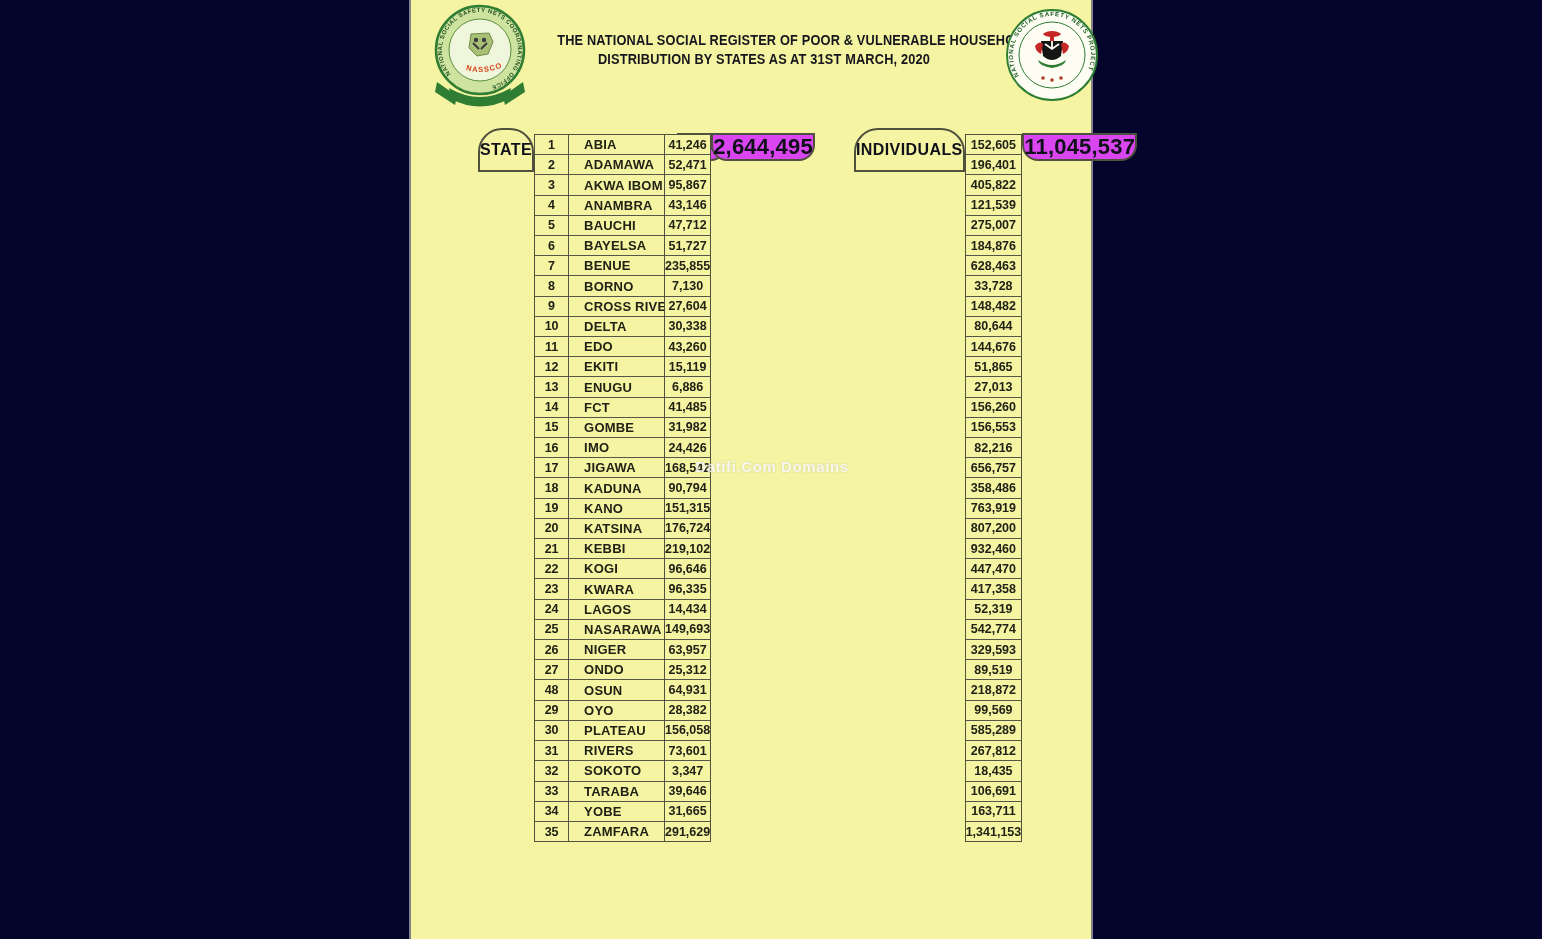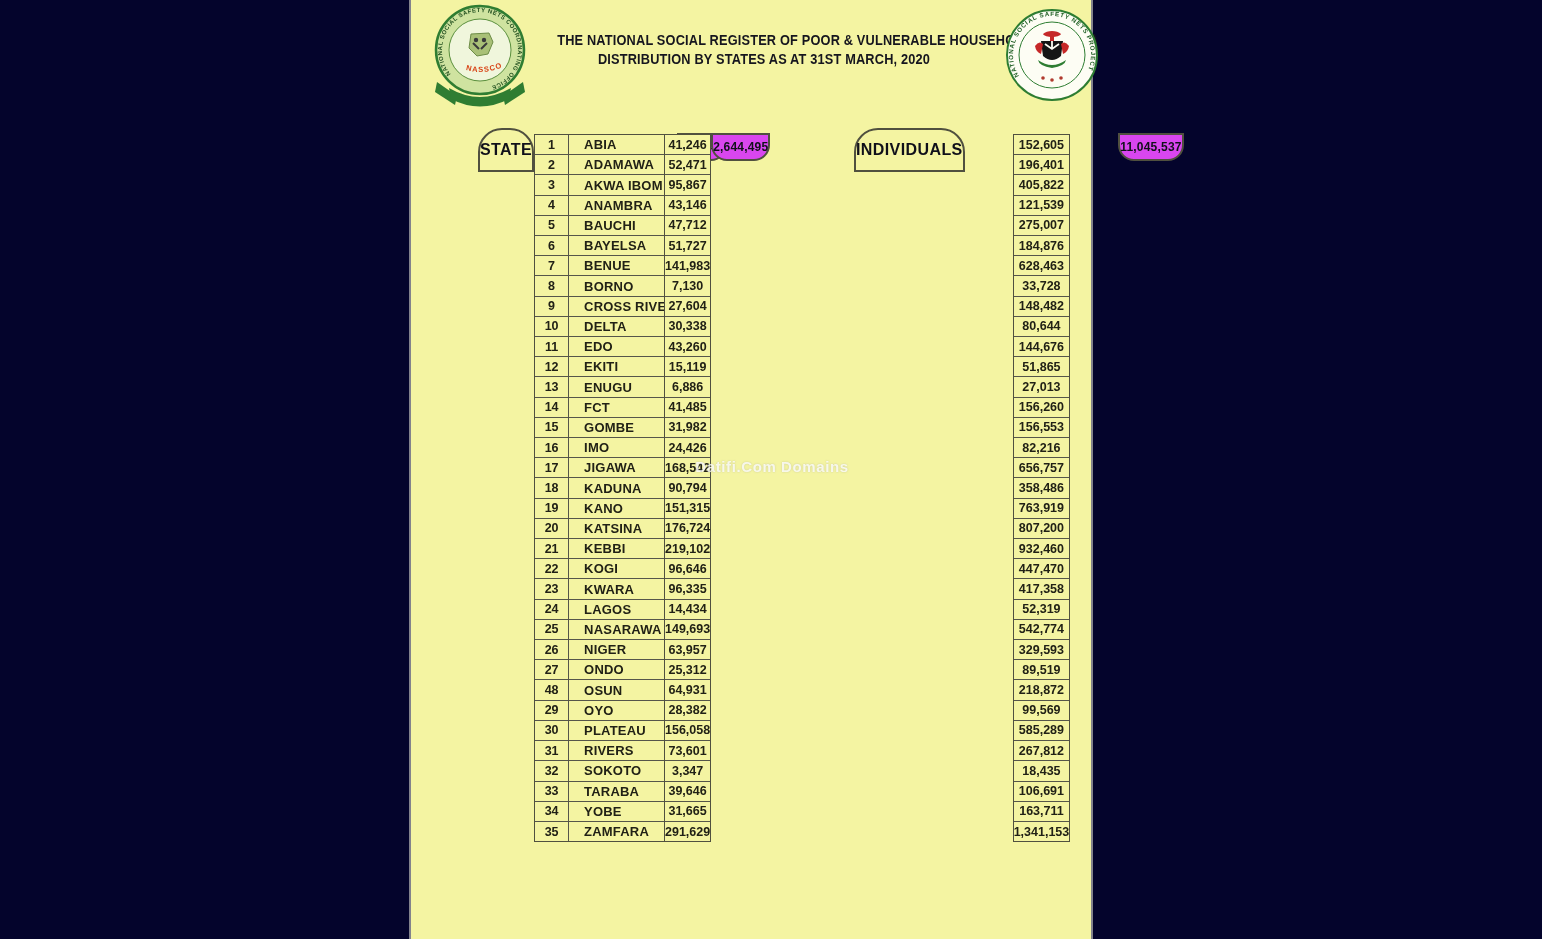--- a/index.html
+++ b/index.html
@@ -26,21 +26,21 @@
   .title-line {
     font-size:14.5px; line-height:19px; white-space:nowrap;
     transform:scaleX(0.88); transform-origin:center;
     letter-spacing:0.2px;
   }
   
   .table-wrap { position:absolute; left:67px; top:128px; width:564px; display:flex; gap:4px; }
   .block { display:flex; }
   .block-state { width:182px; }
   .block-households { width:186px; }
-  .block-individuals { width:155px;gap:48px; }
+  .block-individuals { width:155px; }
   .col-header {
     height:44px; flex:none;
     border:2px solid #50503f;
     border-radius:24px 24px 0 0;
     display:flex; align-items:center; justify-content:center;
     font-weight:bold; font-size:16px; letter-spacing:0.4px; color:#10101a;
     background:#f4f4a2;
   }
   .rows {
     margin-top:6px; height:708px; flex:none;
@@ -64,21 +64,21 @@
     font-size:12.5px; font-weight:bold; color:#212116;
   }
   .total-cell {
     margin-top:5px; height:28px; flex:none;
     border:2px solid #50503f;
     border-radius:0 0 16px 16px;
     display:flex; align-items:center; justify-content:center;
     background:#d946ef; color:#10101a; font-weight:bold;
   }
   .total-label { font-size:13px; letter-spacing:0.8px; }
-  .total-num { font-size:12px; letter-spacing:0.2px; }
+  .total-num { font-size:22px; letter-spacing:0.2px; }
   
   .watermark {
     position:absolute; left:61px; top:458px; width:600px;
     text-align:center; pointer-events:none;
     color:rgba(255,255,255,0.80); font-weight:bold; font-size:15px; letter-spacing:0.6px;
     text-shadow:0 0 2px rgba(140,140,140,0.4);
   }
   svg text { font-family:"Liberation Sans", sans-serif; }
 </style>
 </head>
@@ -305,21 +305,21 @@
           <div class="row">
             <div class="cell-val">43,146</div>
           </div>
           <div class="row">
             <div class="cell-val">47,712</div>
           </div>
           <div class="row">
             <div class="cell-val">51,727</div>
           </div>
           <div class="row">
-            <div class="cell-val">141,983</div>
+            <div class="cell-val">235,855</div>
           </div>
           <div class="row">
             <div class="cell-val">7,130</div>
           </div>
           <div class="row">
             <div class="cell-val">27,604</div>
           </div>
           <div class="row">
             <div class="cell-val">30,338</div>
           </div>

